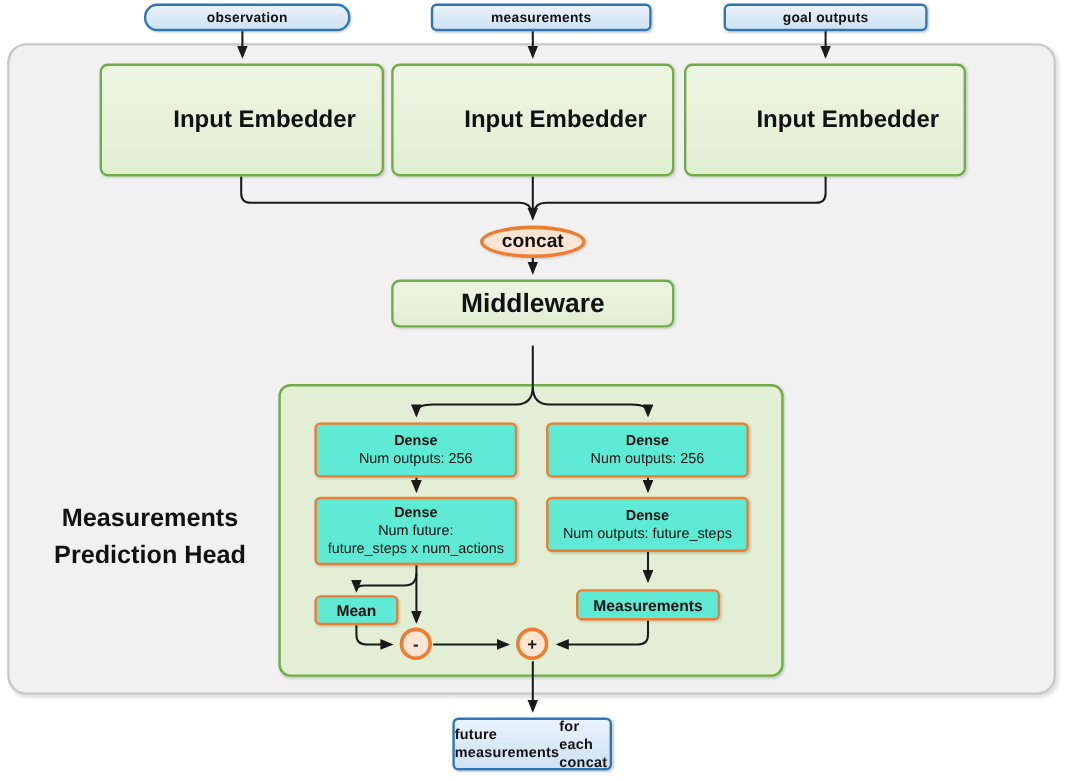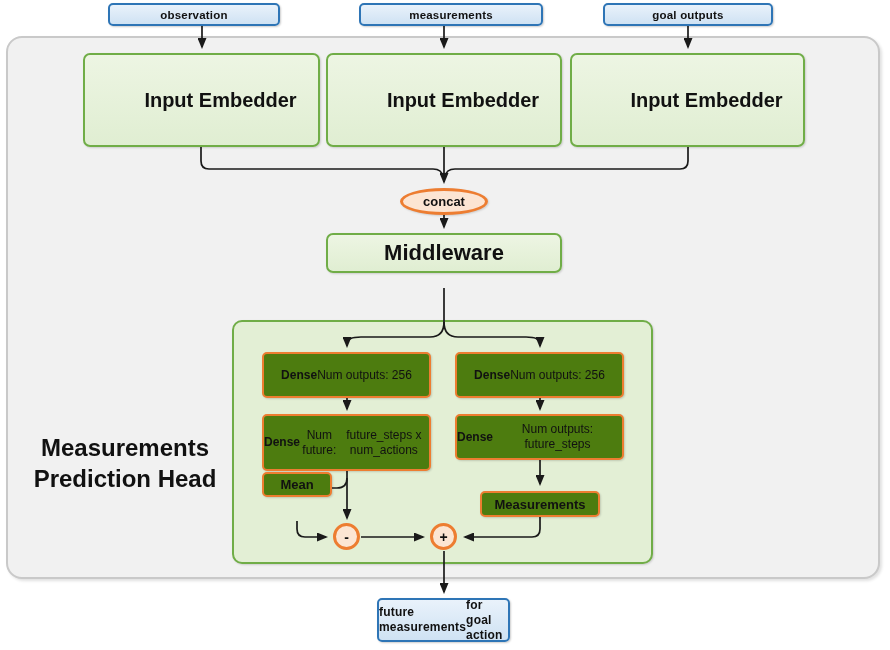--- a/index.html
+++ b/index.html
@@ -18,21 +18,21 @@
 
   
   .pill{
     background:linear-gradient(#e9f2fb,#cfe2f3);
     border:2px solid #2e75b6;border-radius:5px;
     display:flex;align-items:center;justify-content:center;
     font-weight:bold;font-size:11.5px;letter-spacing:0.2px;
     box-shadow:1px 1px 2px rgba(0,0,0,0.2);
     z-index:5;
   }
-  .pill-obs{left:108px;top:3px;width:172px;height:23px;}
+  .pill-obs{left:120px;top:3px;width:172px;height:23px;border-radius:11px;}
   .pill-meas{left:359px;top:3px;width:184px;height:23px;}
   .pill-goal{left:603px;top:3px;width:170px;height:23px;}
   .pill-out{
     left:377px;top:598px;width:133px;height:44px;
     border-width:2.5px;font-size:12px;line-height:15px;
     flex-direction:row;background:linear-gradient(#e9f2fb,#cfe2f3);
   }
 
   
   .gbox{
@@ -49,45 +49,45 @@
   .mid{left:326px;top:233px;width:236px;height:40px;font-size:22px;}
 
   
   .head{
     left:232px;top:320px;width:421px;height:244px;
     background:#e3efd5;border:2.5px solid #70ad47;border-radius:10px;
     box-shadow:1px 1px 2px rgba(0,0,0,0.15);
     z-index:1;
   }
   .head-title{
-    left:18px;top:432px;width:214px;text-align:center;
-    font-weight:bold;font-size:24px;line-height:31px;z-index:2;
+    left:18px;top:416px;width:214px;text-align:center;
+    font-weight:bold;font-size:21px;line-height:31px;z-index:2;
   }
 
   
   .obox{
-    background:#4d7c0f;border:2.5px solid #ed7d31;border-radius:5px;
-    display:flex;flex-direction:row;align-items:center;justify-content:center;
+    background:#5eead4;border:2.5px solid #ed7d31;border-radius:5px;
+    display:flex;flex-direction:column;align-items:center;justify-content:center;
     text-align:center;box-shadow:1px 1px 2px rgba(0,0,0,0.15);
     z-index:4;font-size:12px;line-height:15px;
   }
   .obox .t{font-weight:bold;}
   .dL1{left:262px;top:352px;width:169px;height:46px;}
   .dR1{left:455px;top:352px;width:169px;height:46px;}
   .dL2{left:262px;top:414px;width:169px;height:57px;}
   .dR2{left:455px;top:414px;width:169px;height:46px;}
-  .mean{left:262px;top:472px;width:70px;height:25px;font-size:13px;}
+  .mean{left:262px;top:496px;width:70px;height:25px;font-size:13px;}
   .rep{left:480px;top:491px;width:120px;height:26px;font-size:13px;}
   .mean .t,.rep .t{font-weight:bold;}
 
   .ellipse{
     left:400px;top:188px;width:88px;height:27px;
     background:#fce5d3;border:3px solid #ed7d31;border-radius:50%;
     display:flex;align-items:center;justify-content:center;
-    font-weight:bold;font-size:13px;z-index:4;
+    font-weight:bold;font-size:16px;z-index:4;
     box-shadow:1px 1px 2px rgba(0,0,0,0.15);
   }
   .op{
     width:27px;height:27px;border-radius:50%;
     background:#fce5d3;border:3px solid #ed7d31;
     display:flex;align-items:center;justify-content:center;
     font-weight:bold;font-size:14px;z-index:4;line-height:1;
   }
   .op-minus{left:333px;top:523px;}
   .op-plus{left:430px;top:523px;}
@@ -198,14 +198,14 @@
 
 <div class="abs op op-minus">
   <span>-</span>
 </div>
 <div class="abs op op-plus">
   <span>+</span>
 </div>
 
 <div class="abs pill pill-out">
   <span>future measurements</span>
-  <span>for goal action</span>
+  <span>for each concat</span>
 </div>
 
 </body></html>

